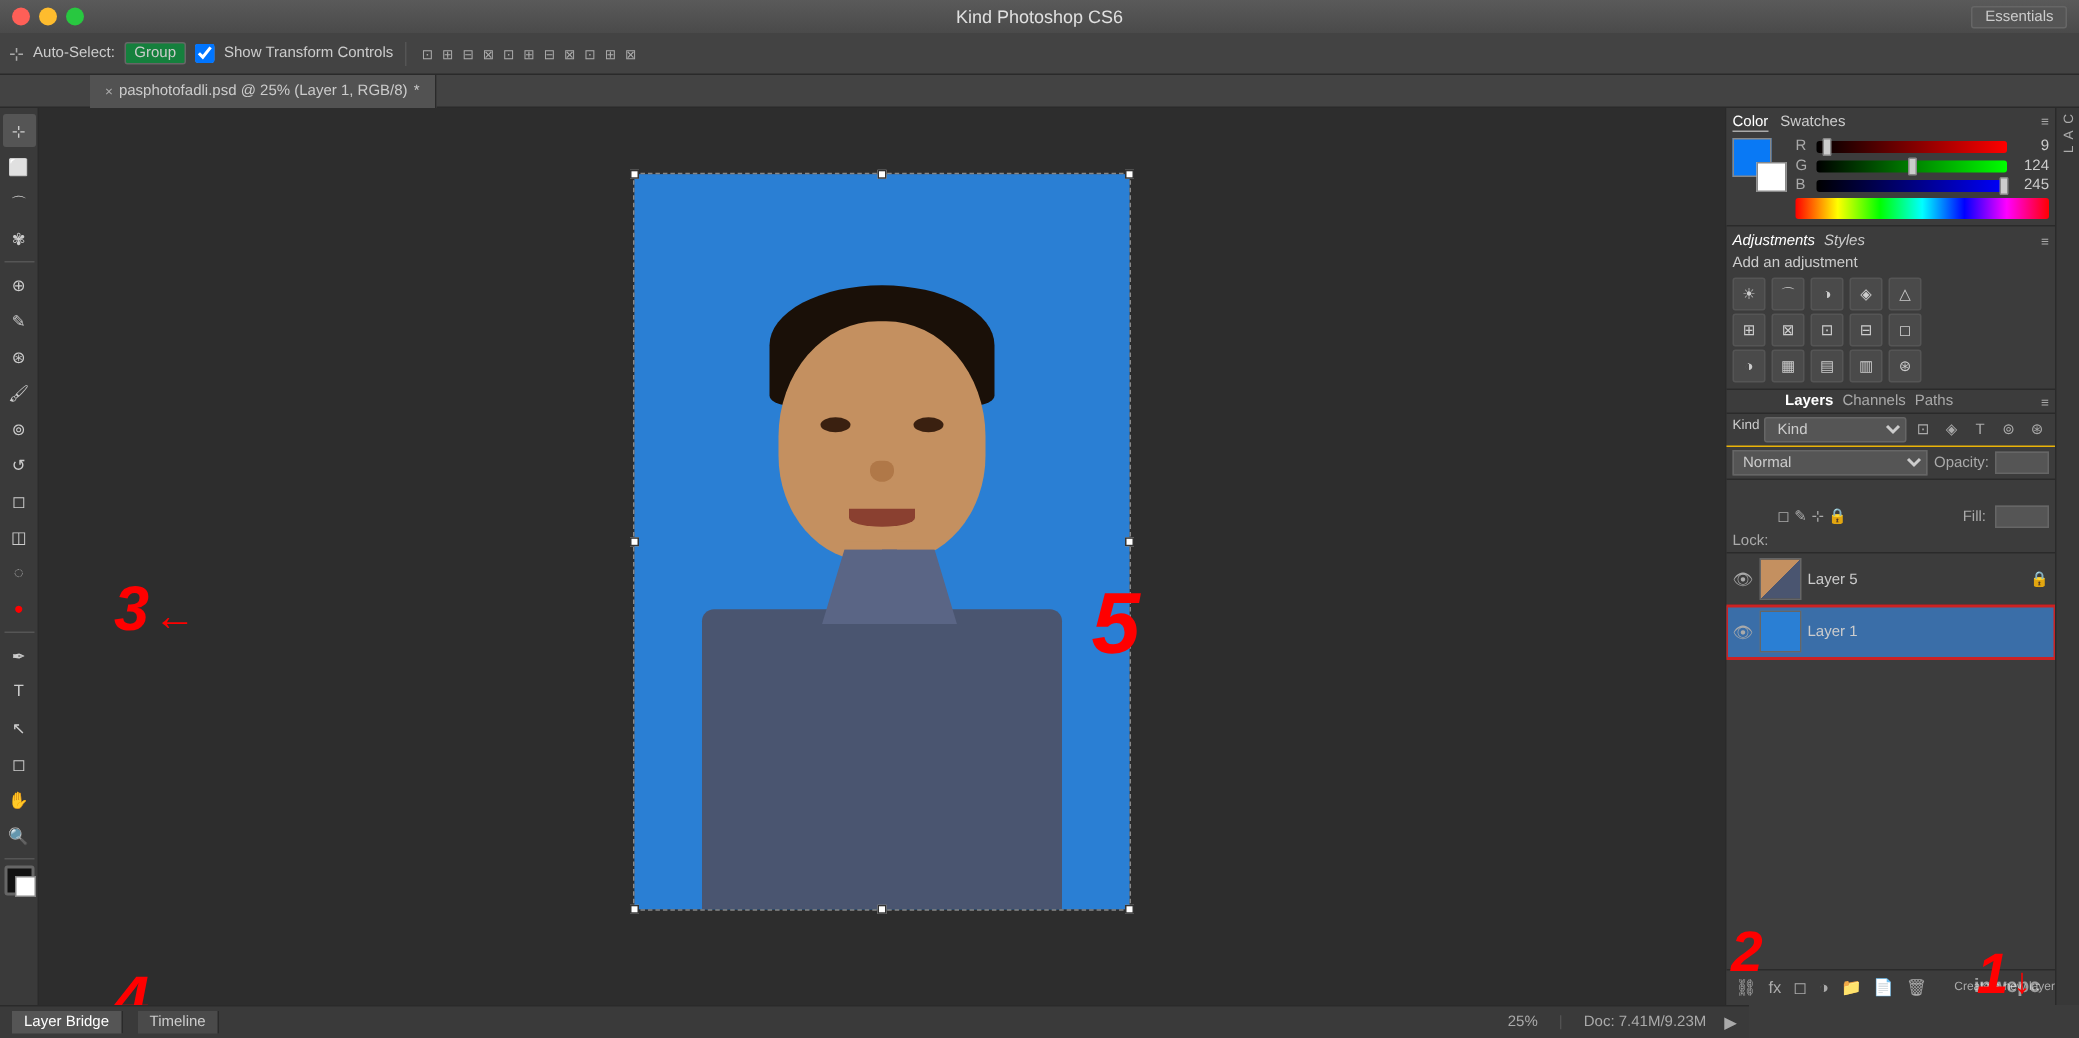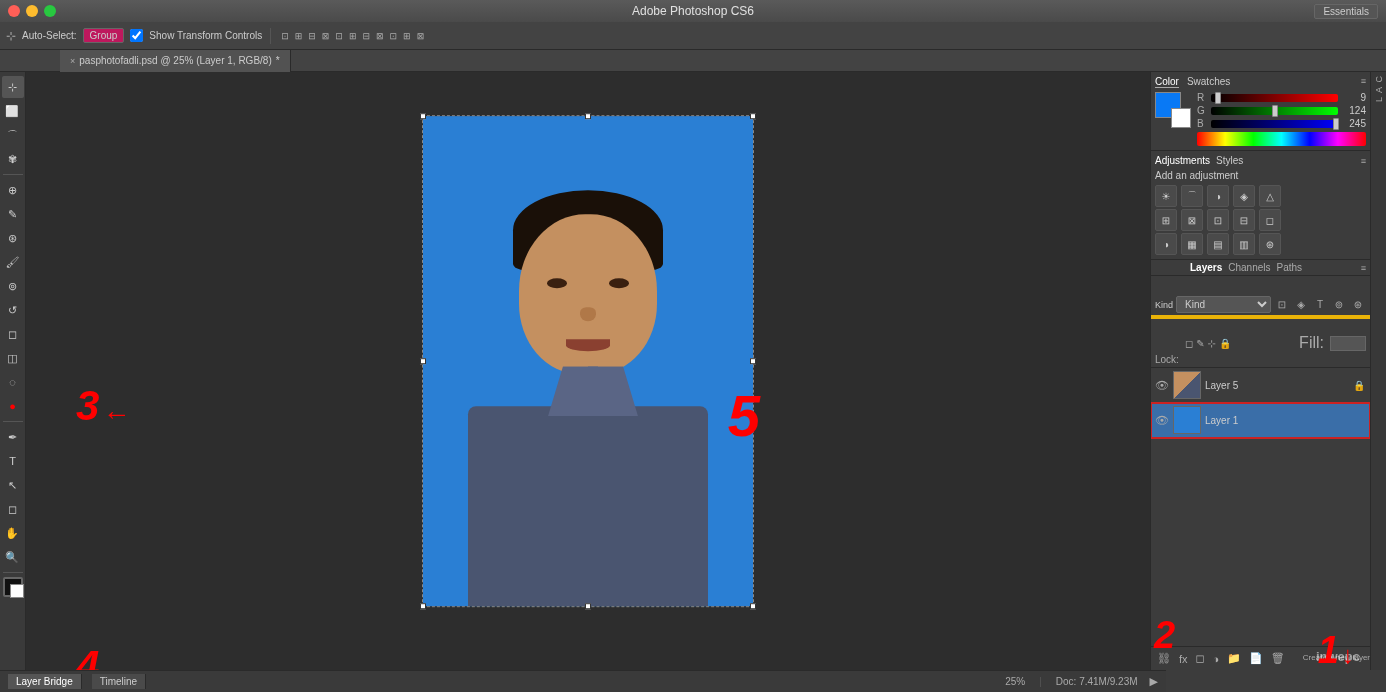--- a/index.html
+++ b/index.html
@@ -51,21 +51,21 @@
       width: 100%;
       height: 28px;
       background: #434343;
       border-bottom: 1px solid #2a2a2a;
       display: flex;
       align-items: center;
       padding: 0 6px;
       gap: 6px;
     }
     .opt-btn {
-      background: #be185d;
+      background: #15803d;
       border: 1px solid #666;
       color: #ccc;
       padding: 1px 6px;
       font-size: 10px;
       border-radius: 2px;
       cursor: pointer;
     }
     .opt-sep { width: 1px; height: 16px; background: #555; margin: 0 2px; }
     .opt-icons { display: flex; gap: 2px; align-items: center; }
     .opt-icon { font-size: 9px; color: #aaa; padding: 1px 2px; }
@@ -204,21 +204,21 @@
     #adjustments-panel {
       border-bottom: 1px solid #2a2a2a;
       padding: 4px;
     }
     .adj-header {
       display: flex;
       align-items: center;
       justify-content: space-between;
       margin-bottom: 4px;
     }
-    .adj-tabs { display: flex; gap: 6px; }
+    .adj-tabs { display: flex; gap: 6px; font-style: italic; }
     .adj-tab { font-size: 10px; color: #ccc; cursor: pointer; }
     .adj-tab.active { color: #fff; }
     .adj-title { font-size: 10px; color: #ccc; margin-bottom: 4px; }
     .adj-icons-grid {
       display: flex;
       flex-direction: column;
       gap: 2px;
     }
     .adj-row { display: flex; gap: 4px; }
     .adj-icon-btn {
@@ -241,25 +241,23 @@
       display: flex;
       align-items: center;
       padding: 2px 4px;
       border-bottom: 1px solid #2a2a2a;
       gap: 6px;
     }
     .layers-tab { font-size: 10px; color: #fff; cursor: pointer; font-weight: bold; padding-left: 35px; }
     .layers-tab-dim { font-size: 10px; color: #aaa; cursor: pointer; }
     .layers-toolbar {
       display: flex;
-      align-items: center;
       padding: 2px 4px;
       gap: 3px;
-      border-bottom: 4px solid #eab308;
-      margin-top: 18px;
+      border-bottom: 1px solid #eab308;
     }
     .layers-search {
       flex: 1;
       background: #555;
       border: 1px solid #666;
       color: #ccc;
       padding: 1px 4px;
       font-size: 10px;
       border-radius: 2px;
     }
@@ -291,21 +289,21 @@
     .lock-row {
       display: flex;
       align-items: center;
       padding: 2px 4px;
       gap: 6px;
       border-bottom: 1px solid #2a2a2a;
     }
     .lock-label { font-size: 10px; color: #aaa; margin-top: 33px; }
     .lock-icons { display: flex; gap: 3px; }
     .lock-icon { font-size: 10px; color: #aaa; cursor: pointer; }
-    .fill-label { font-size: 16px; color: #aaa; margin-left: auto; }
+    .fill-label { font-size: 10px; color: #aaa; margin-left: auto; }
     .fill-val { font-size: 10px; color: #ccc; width: 36px; background: #555; border: 1px solid #666; padding: 1px 2px; }
 
     .layers-list {
       flex: 1;
       overflow-y: auto;
     }
     .layer-item {
       display: flex;
       align-items: center;
       padding: 3px 4px;
@@ -388,21 +386,21 @@
   </style>
 </head>
 <body>
 
 <div id="titlebar">
   <div class="window-controls">
     <div class="wc wc-red"></div>
     <div class="wc wc-yellow"></div>
     <div class="wc wc-green"></div>
   </div>
-  <span id="title-text">Adobe Photoshop CS6</span>
+  <span id="title-text">Kind Photoshop CS6</span>
   <button class="essentials-btn">Essentials</button>
 </div>
 
 <div id="options-bar">
   <span style="font-size:12px;color:#aaa;">⊹</span>
   <span style="font-size:10px;color:#ccc;">Auto-Select:</span>
   <button class="opt-btn">Group</button>
   <input type="checkbox" checked="" style="">
   <span style="font-size:10px;color:#ccc;">Show Transform Controls</span>
   <div class="opt-sep"></div>
@@ -607,20 +605,27 @@
         <span class="layers-kind">Kind</span>
         <select class="layers-search">
           <option>Kind</option>
         </select>
         <span class="layers-icon-btn">⊡</span>
         <span class="layers-icon-btn">◈</span>
         <span class="layers-icon-btn">T</span>
         <span class="layers-icon-btn">⊚</span>
         <span class="layers-icon-btn">⊛</span>
       </div>
+      <div class="layer-blend-row">
+        <select class="blend-select">
+          <option>Normal</option>
+        </select>
+        <span class="opacity-label">Opacity:</span>
+        <input type="text" class="opacity-val" style="">
+      </div>
       <div class="lock-row">
         <span class="lock-label">Lock:</span>
         <div class="lock-icons">
           <span class="lock-icon">◻</span>
           <span class="lock-icon">✎</span>
           <span class="lock-icon">⊹</span>
           <span class="lock-icon">🔒</span>
         </div>
         <span class="fill-label">Fill:</span>
         <input type="text" class="fill-val" style="">

